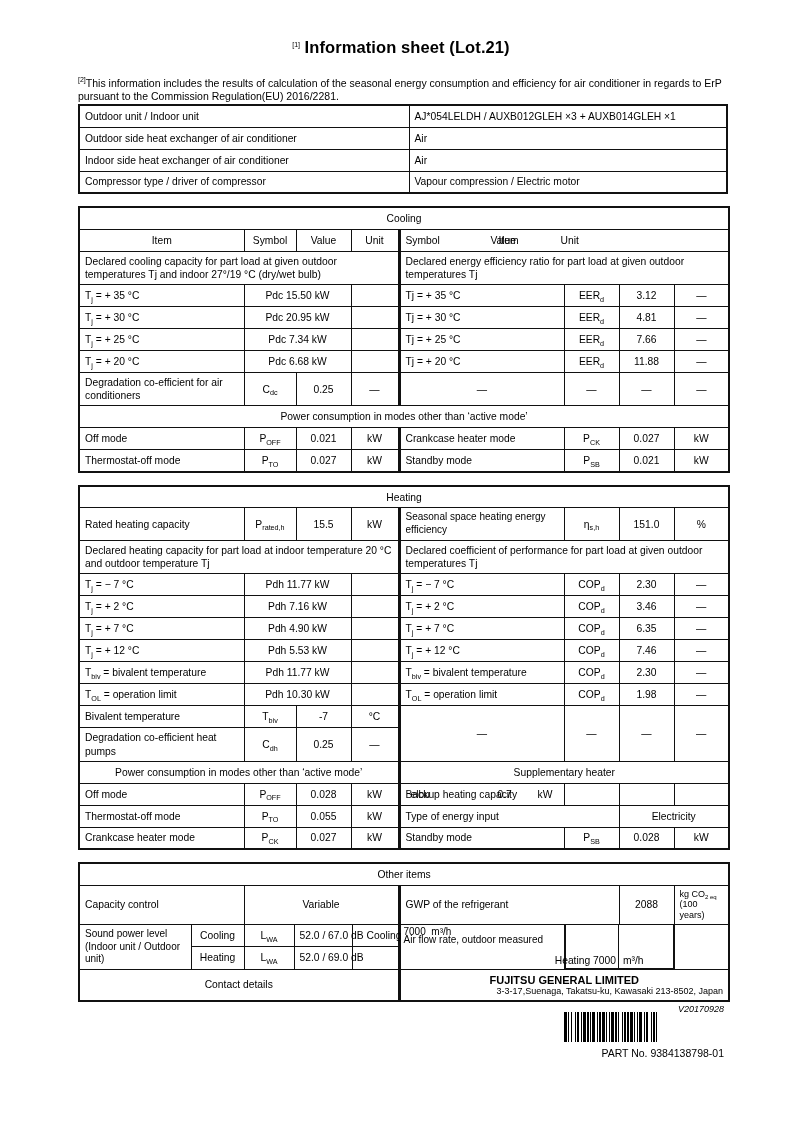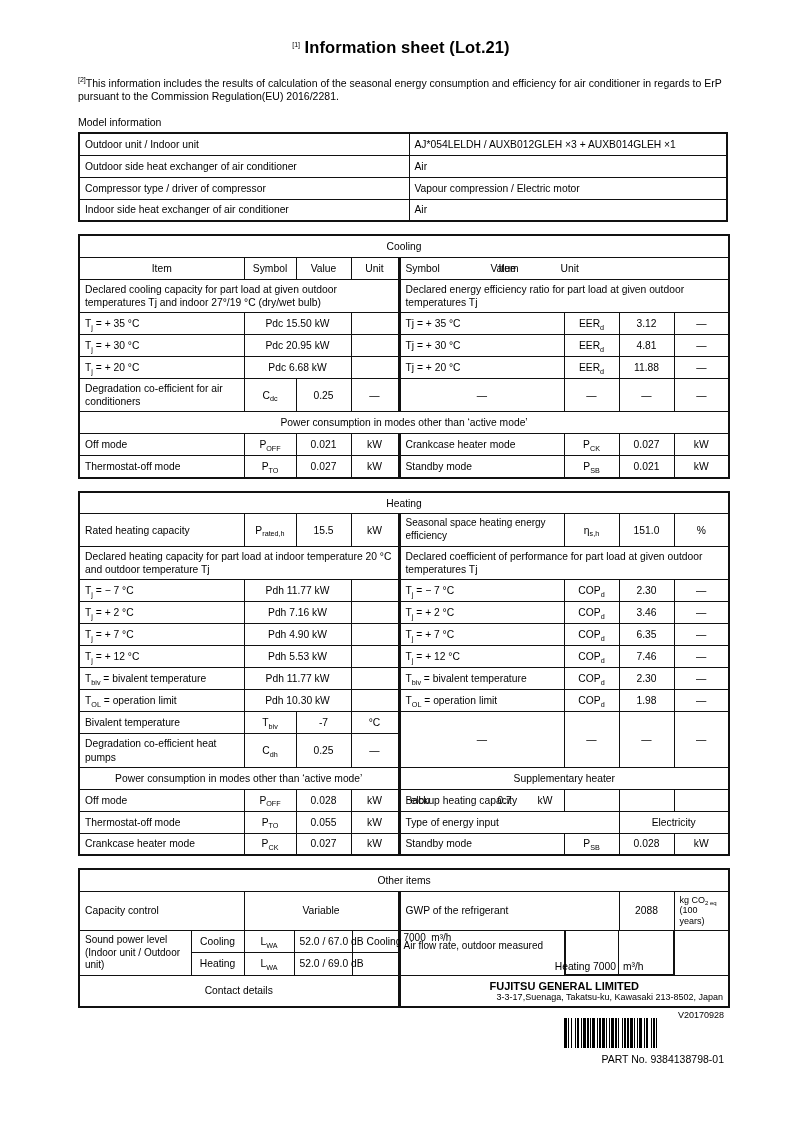--- a/index.html
+++ b/index.html
@@ -59,21 +59,21 @@
   
   .ovl { position:relative; display:inline-block; white-space:nowrap; }
   .ovl > span { position:absolute; left:0; top:0; white-space:nowrap; }
   .ovl .base { position:static; }
 
   
   .bleed { position:relative; z-index:5; }
 
   
   .footer-note { margin:18px 0 0 82px; font-size:10.5px; }
-  .ver { position:absolute; right:78px; font-size:9px; }
+  .ver { position:absolute; right:78px; font-size:9px;font-style:italic; }
 
   .barcode { display:flex; align-items:flex-end; height:30px; gap:0; }
   .barcode i { display:block; background:#000; height:30px; }
 
   .partno { font-size:10.5px; text-align:right; }
 
   .contact-company { font-weight:bold; font-size:11px; text-align:center; }
   .contact-addr { font-size:9px; text-align:right; }
 </style>
 </head>
@@ -83,39 +83,38 @@
 
   <div class="title-row">
     <span class="title-sup">[1]</span>
     <span class="title">Information sheet (Lot.21)</span>
   </div>
 
   <div class="intro">
     <span class="intro-sup">[2]</span><span>This information includes the results of calculation of the seasonal energy consumption and efficiency for air conditioner in regards to ErP pursuant to the Commission Regulation(EU) 2016/2281.</span>
   </div>
 
-  <div class="model-label">Model information</div>
 
   <table class="tbl outer">
     <tbody>
         <tr>
       <td class="lft" style="width:330px">Outdoor unit / Indoor unit</td>
       <td class="lft">AJ*054LELDH / AUXB012GLEH ×3 + AUXB014GLEH ×1</td>
     </tr>
     <tr>
       <td class="lft">Outdoor side heat exchanger of air conditioner</td>
       <td class="lft">Air</td>
     </tr>
     <tr>
+      <td class="lft">Indoor side heat exchanger of air conditioner</td>
+      <td class="lft">Air</td>
+    </tr>
+    <tr>
       <td class="lft">Compressor type / driver of compressor</td>
       <td class="lft">Vapour compression / Electric motor</td>
-    </tr>
-    <tr>
-      <td class="lft">Indoor side heat exchanger of air conditioner</td>
-      <td class="lft">Air</td>
     </tr>
   </tbody>
     </table>
 
   <div class="gap"></div>
 
   <table class="tbl outer">
     <colgroup>
       <col style="width:165px">
         <col style="width:52px">
@@ -158,20 +157,29 @@
       <td class="ctr">3.12</td>
       <td class="ctr dash">—</td>
     </tr>
     <tr>
       <td class="lft"><span>T</span><sub>j</sub><span> = + 30 °C</span></td>
       <td class="ctr bleed" colspan="2" style="border-right:0">Pdc 20.95 kW</td>
       <td></td>
       <td class="lft thick-l">Tj = + 30 °C</td>
       <td class="ctr"><span>EER</span><sub>d</sub></td>
       <td class="ctr">4.81</td>
+      <td class="ctr dash">—</td>
+    </tr>
+    <tr>
+      <td class="lft"><span>T</span><sub>j</sub><span> = + 25 °C</span></td>
+      <td class="ctr bleed" colspan="2" style="border-right:0">Pdc 7.34 kW</td>
+      <td></td>
+      <td class="lft thick-l">Tj = + 25 °C</td>
+      <td class="ctr"><span>EER</span><sub>d</sub></td>
+      <td class="ctr">7.66</td>
       <td class="ctr dash">—</td>
     </tr>
     <tr>
       <td class="lft"><span>T</span><sub>j</sub><span> = + 20 °C</span></td>
       <td class="ctr bleed" colspan="2" style="border-right:0">Pdc 6.68 kW</td>
       <td></td>
       <td class="lft thick-l">Tj = + 20 °C</td>
       <td class="ctr"><span>EER</span><sub>d</sub></td>
       <td class="ctr">11.88</td>
       <td class="ctr dash">—</td>

